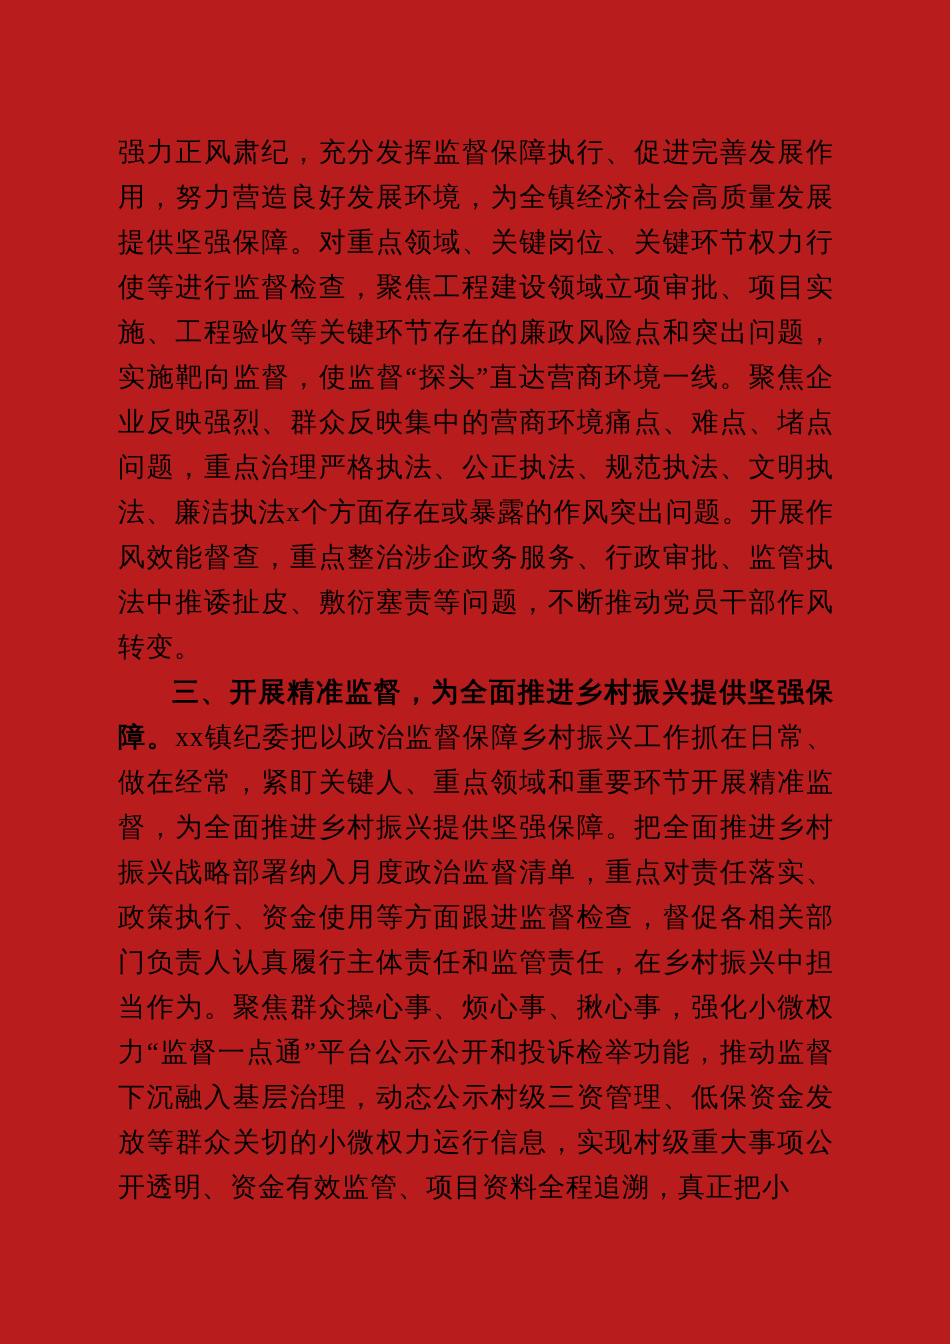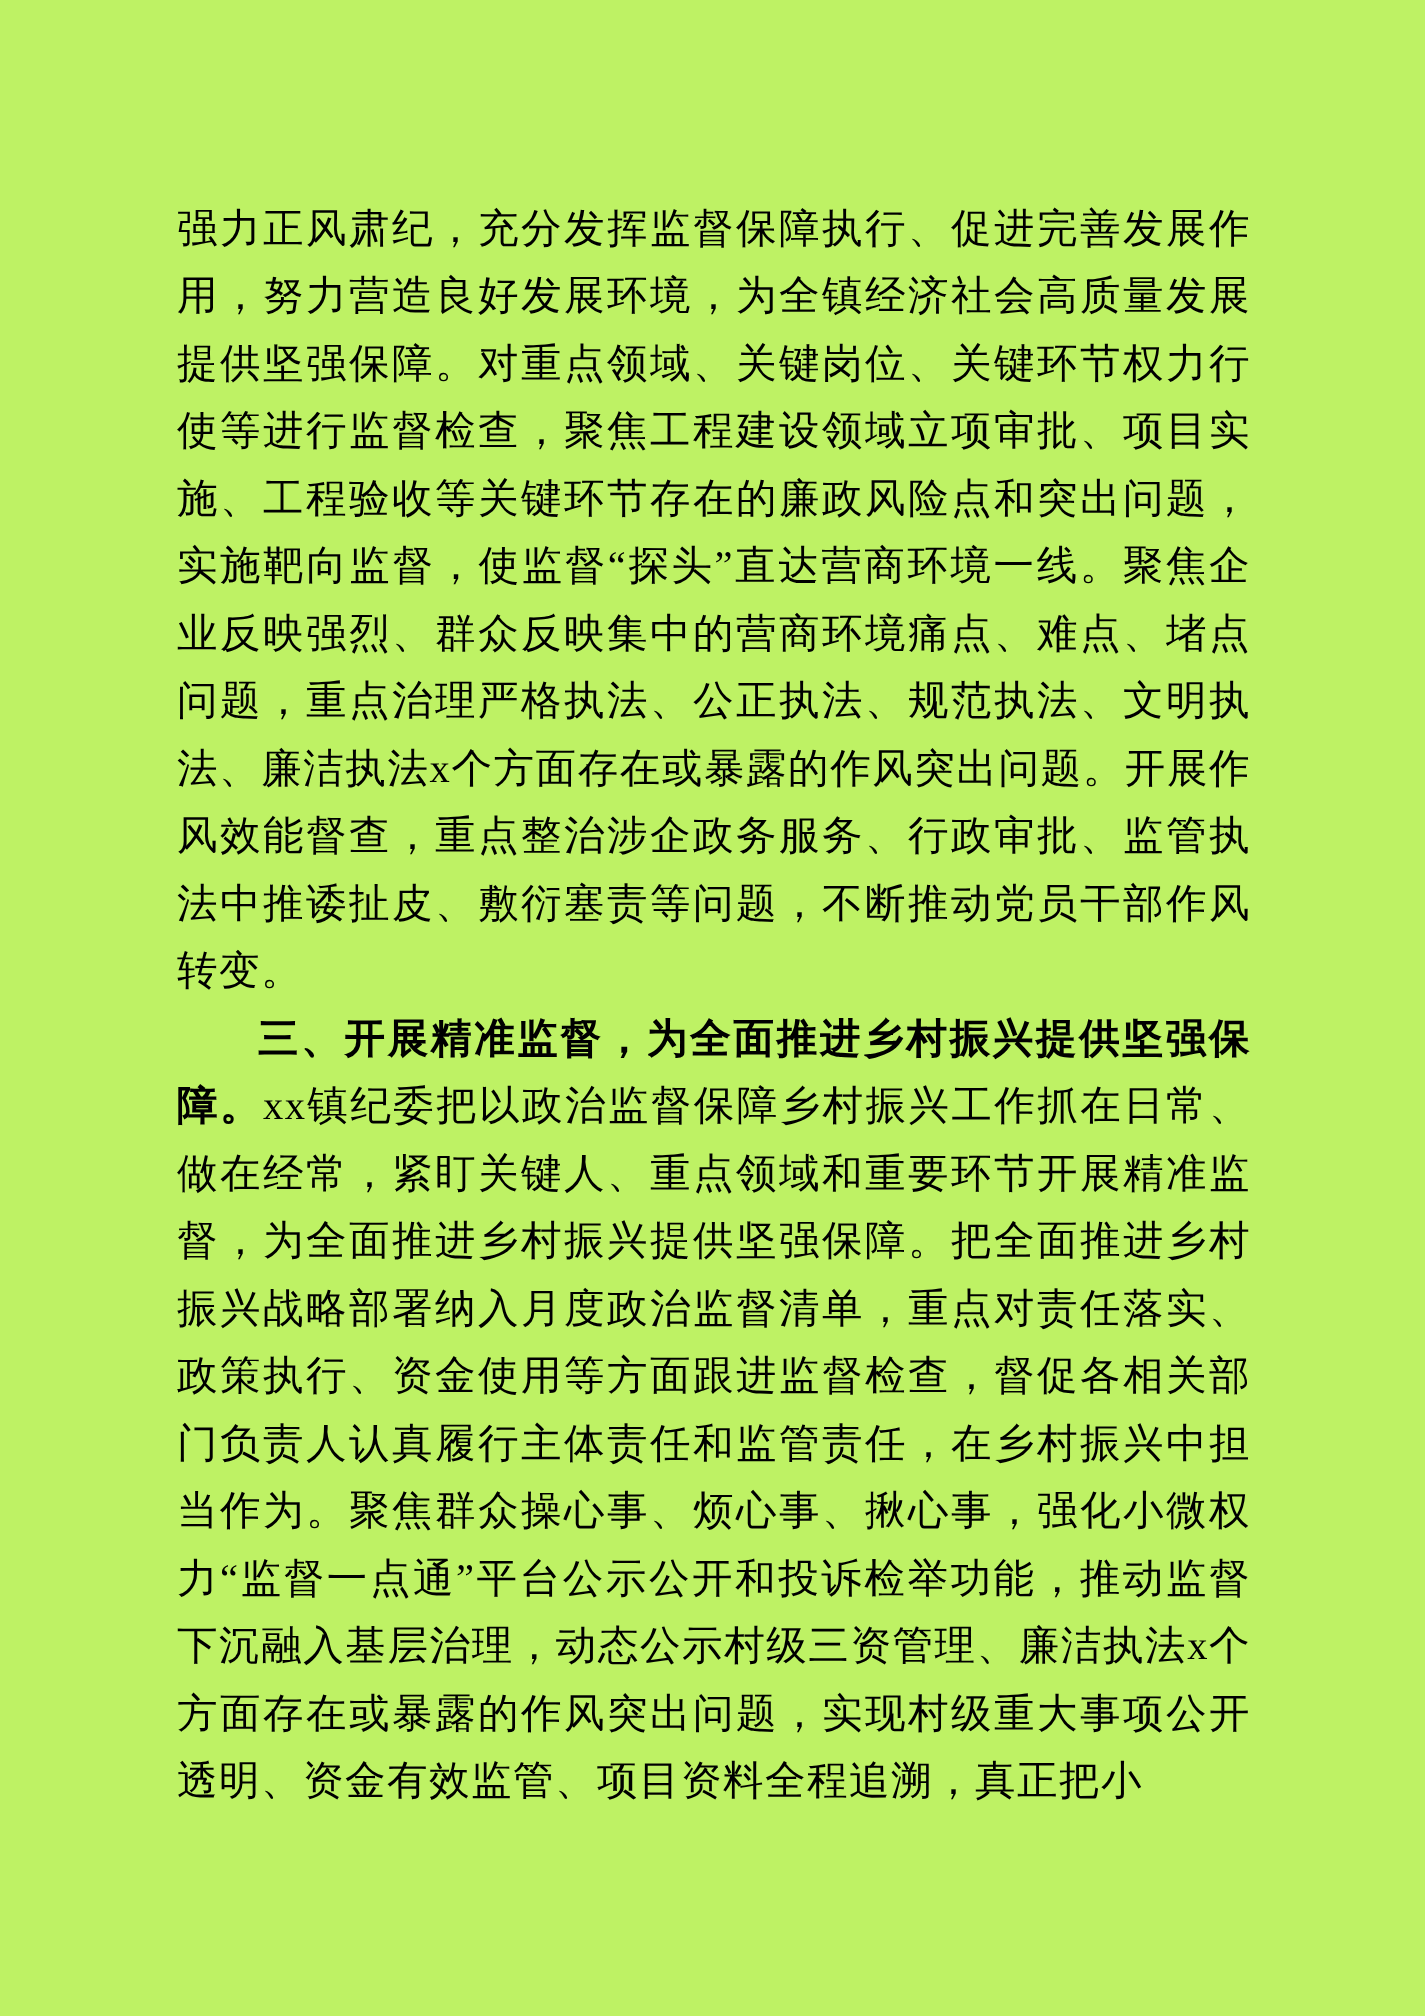--- a/index.html
+++ b/index.html
@@ -5,21 +5,21 @@
   html, body {
     margin: 0;
     padding: 0;
     background: #ffffff;
   }
   .page {
     position: relative;
     width: 950px;
     height: 1344px;
     margin: 0 auto;
-    background: #bef264;
+    background: #b91c1c;
     box-sizing: border-box;
     padding: 130px 116px 0 118px;
     font-family: "Liberation Serif", "DejaVu Serif", serif;
     color: #000000;
     overflow: hidden;
   }
   .para {
     margin: 0;
     font-size: 27px;
     line-height: 45px;
@@ -37,15 +37,15 @@
   .section-heading {
     font-weight: bold;
   }
 </style>
 </head>
 <body>
 
 <div class="page">
   <p class="para">强力正风肃纪，充分发挥监督保障执行、促进完善发展作用，努力营造良好发展环境，为全镇经济社会高质量发展提供坚强保障。对重点领域、关键岗位、关键环节权力行使等进行监督检查，聚焦工程建设领域立项审批、项目实施、工程验收等关键环节存在的廉政风险点和突出问题，实施靶向监督，使监督“探头”直达营商环境一线。聚焦企业反映强烈、群众反映集中的营商环境痛点、难点、堵点问题，重点治理严格执法、公正执法、规范执法、文明执法、廉洁执法x个方面存在或暴露的作风突出问题。开展作风效能督查，重点整治涉企政务服务、行政审批、监管执法中推诿扯皮、敷衍塞责等问题，不断推动党员干部作风转变。</p>
   <p class="para indent">
-    <span class="section-heading">三、开展精准监督，为全面推进乡村振兴提供坚强保障。</span><span>xx镇纪委把以政治监督保障乡村振兴工作抓在日常、做在经常，紧盯关键人、重点领域和重要环节开展精准监督，为全面推进乡村振兴提供坚强保障。把全面推进乡村振兴战略部署纳入月度政治监督清单，重点对责任落实、政策执行、资金使用等方面跟进监督检查，督促各相关部门负责人认真履行主体责任和监管责任，在乡村振兴中担当作为。聚焦群众操心事、烦心事、揪心事，强化小微权力“监督一点通”平台公示公开和投诉检举功能，推动监督下沉融入基层治理，动态公示村级三资管理、廉洁执法x个方面存在或暴露的作风突出问题，实现村级重大事项公开透明、资金有效监管、项目资料全程追溯，真正把小</span>
+    <span class="section-heading">三、开展精准监督，为全面推进乡村振兴提供坚强保障。</span><span>xx镇纪委把以政治监督保障乡村振兴工作抓在日常、做在经常，紧盯关键人、重点领域和重要环节开展精准监督，为全面推进乡村振兴提供坚强保障。把全面推进乡村振兴战略部署纳入月度政治监督清单，重点对责任落实、政策执行、资金使用等方面跟进监督检查，督促各相关部门负责人认真履行主体责任和监管责任，在乡村振兴中担当作为。聚焦群众操心事、烦心事、揪心事，强化小微权力“监督一点通”平台公示公开和投诉检举功能，推动监督下沉融入基层治理，动态公示村级三资管理、低保资金发放等群众关切的小微权力运行信息，实现村级重大事项公开透明、资金有效监管、项目资料全程追溯，真正把小</span>
   </p>
 </div>
 
 </body></html>

